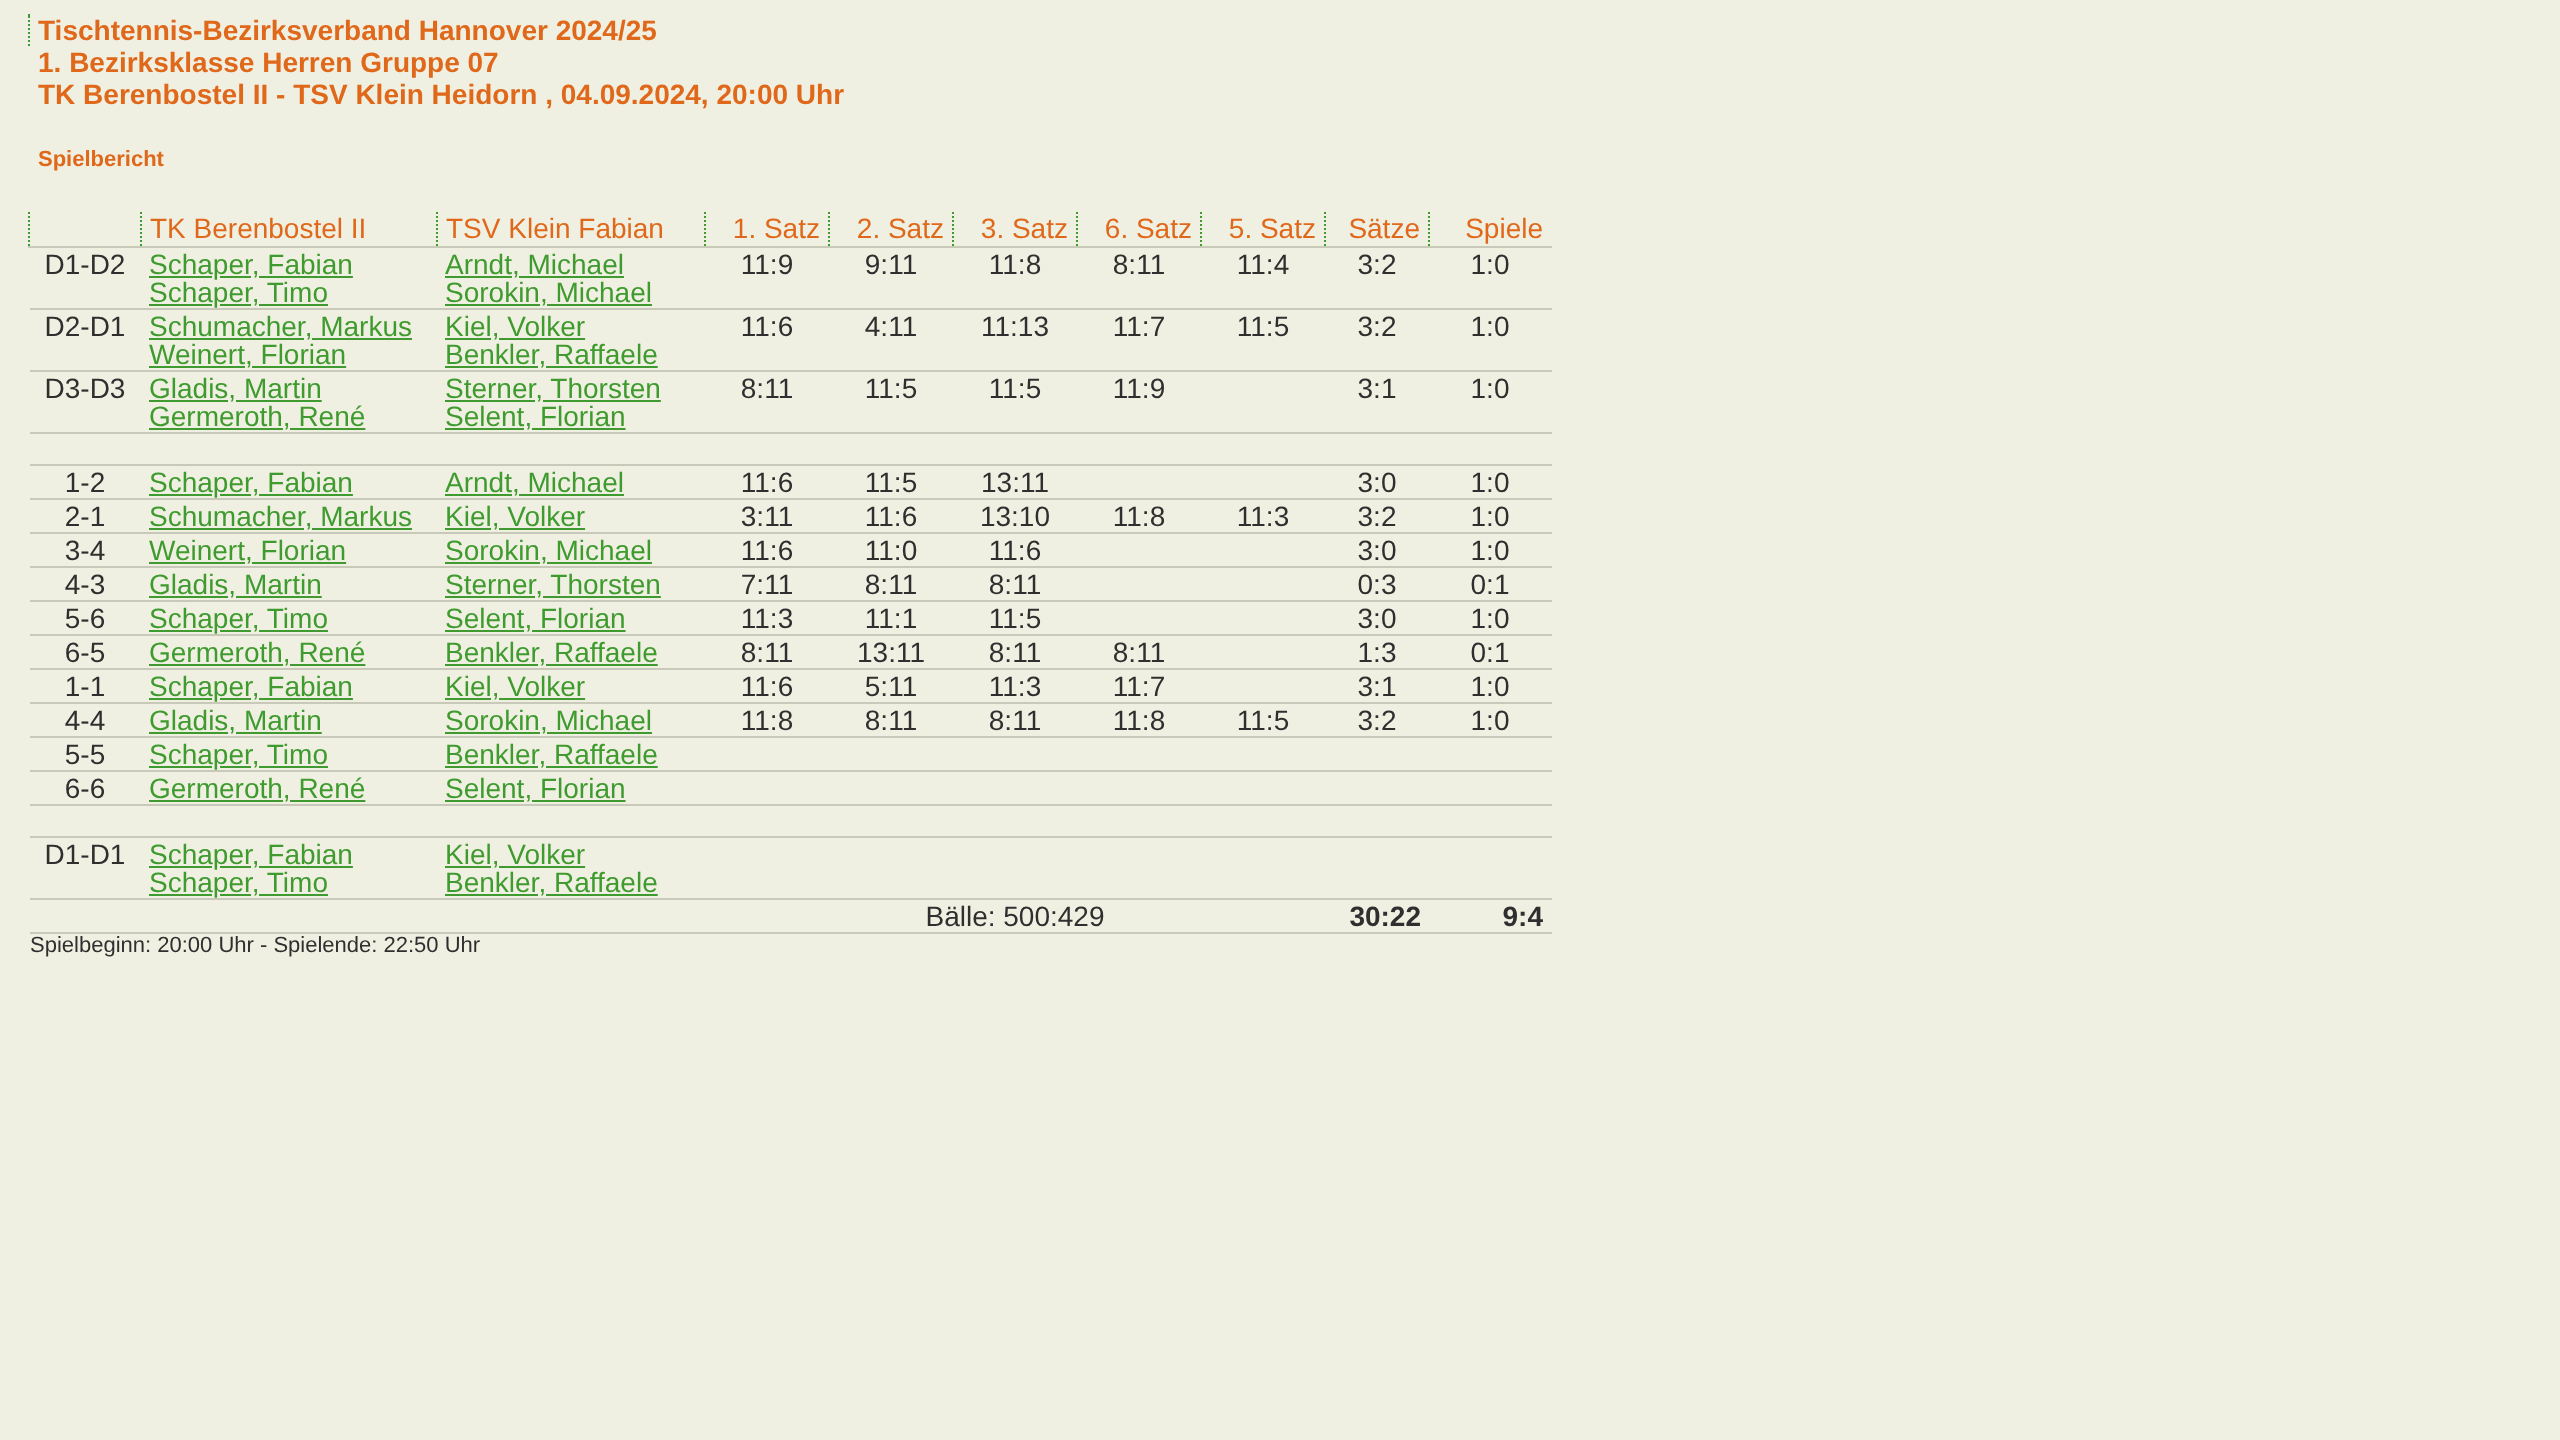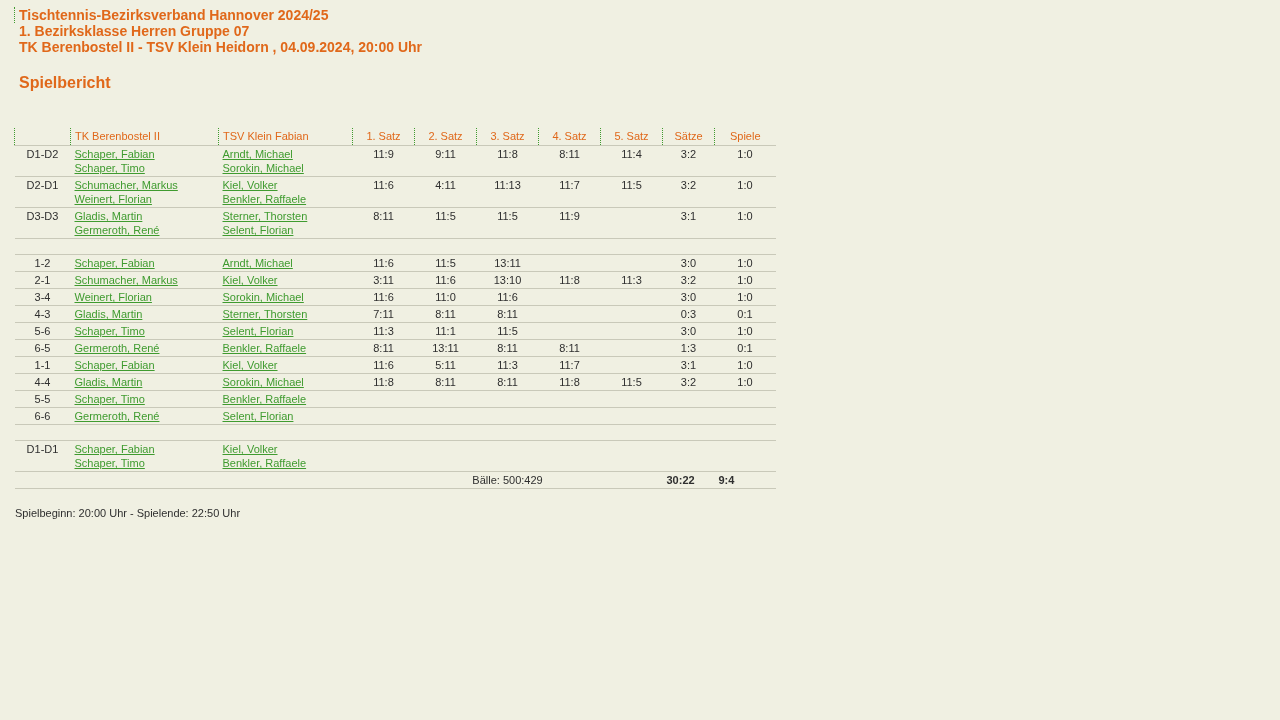--- a/index.html
+++ b/index.html
@@ -10,46 +10,46 @@
     font-family:"Liberation Sans",sans-serif;
   }
   .page{padding:7px 0 0 14px;}
   .title-line{
     font-weight:bold;font-size:14px;line-height:16px;
     color:var(--accent-orange,#e0681a);
     padding-left:5px;width:fit-content;
   }
   .title-line.first{border-left:1px dotted var(--link-green,#3f9b2f);padding-left:4px;}
   .section-title{
-    margin-top:19px;font-weight:bold;font-size:16px;
+    margin-top:19px;font-weight:bold;font-size:11px;
     color:var(--accent-orange,#e0681a);padding-left:5px;
   }
   table{
-    margin-top:36px;border-collapse:collapse;table-layout:fixed;
-    width:761px;font-size:11px;
+    margin-top:20px;border-collapse:collapse;table-layout:fixed;
+    width:761px;font-size:14px;
   }
   th{
     color:var(--accent-orange,#e0681a);font-weight:normal;
     border-left:1px dotted var(--link-green,#3f9b2f);
     border-bottom:1px solid var(--separator-line,#c9c9b9);
-    padding:2px 4px;line-height:13px;text-align:center;
+    padding:2px 4px;line-height:13px;text-align:right;
     overflow:hidden;white-space:nowrap;
   }
   th.al{text-align:left;}
   td{
     border-bottom:1px solid var(--separator-line,#c9c9b9);
     padding:1px 4px;vertical-align:top;line-height:14px;
     overflow:hidden;white-space:nowrap;
   }
   td.lbl{text-align:center;}
   td.nm{color:var(--link-green,#3f9b2f);text-decoration:underline;}
   td.ctr{text-align:center;}
-  td.b{font-weight:bold;text-align:left;}
+  td.b{font-weight:bold;text-align:right;}
   td.sp{height:15px;padding:0;border-bottom:1px solid var(--separator-line,#c9c9b9);}
-  .footer{margin-top:18px;font-size:11px;padding-left:1px;}
+  .footer{font-size:11px;padding-left:1px;}
 </style>
 </head>
 <body style="--accent-orange: #e0681a; --link-green: #3f9b2f; --background: #f0f0e2; --text-dark: #2f2f2f; --separator-line: #c9c9b9;">
 
 <div class="page">
 
   <div class="title-block">
     <div class="title-line first">Tischtennis-Bezirksverband Hannover 2024/25</div>
     <div class="title-line">1. Bezirksklasse Herren Gruppe 07</div>
     <div class="title-line">TK Berenbostel II - TSV Klein Heidorn , 04.09.2024, 20:00 Uhr</div>
@@ -71,21 +71,21 @@
         <col style="width:61px">
     </colgroup>
     <thead id="thead">
         <tr>
           <th></th>
           <th class="al">TK Berenbostel II</th>
           <th class="al">TSV Klein Fabian</th>
           <th>1. Satz</th>
           <th>2. Satz</th>
           <th>3. Satz</th>
-          <th>4. Satz</th>
+          <th>6. Satz</th>
           <th>5. Satz</th>
           <th>Sätze</th>
           <th>Spiele</th>
         </tr>
       </thead>
     <tbody id="tbody">
         <tr>
           <td class="lbl">D1-D2</td>
           <td class="nm" style="white-space: normal;"><span>Schaper, Fabian</span><br><span>Schaper, Timo</span></td>
           <td class="nm" style="white-space: normal;"><span>Arndt, Michael</span><br><span>Sorokin, Michael</span></td>

